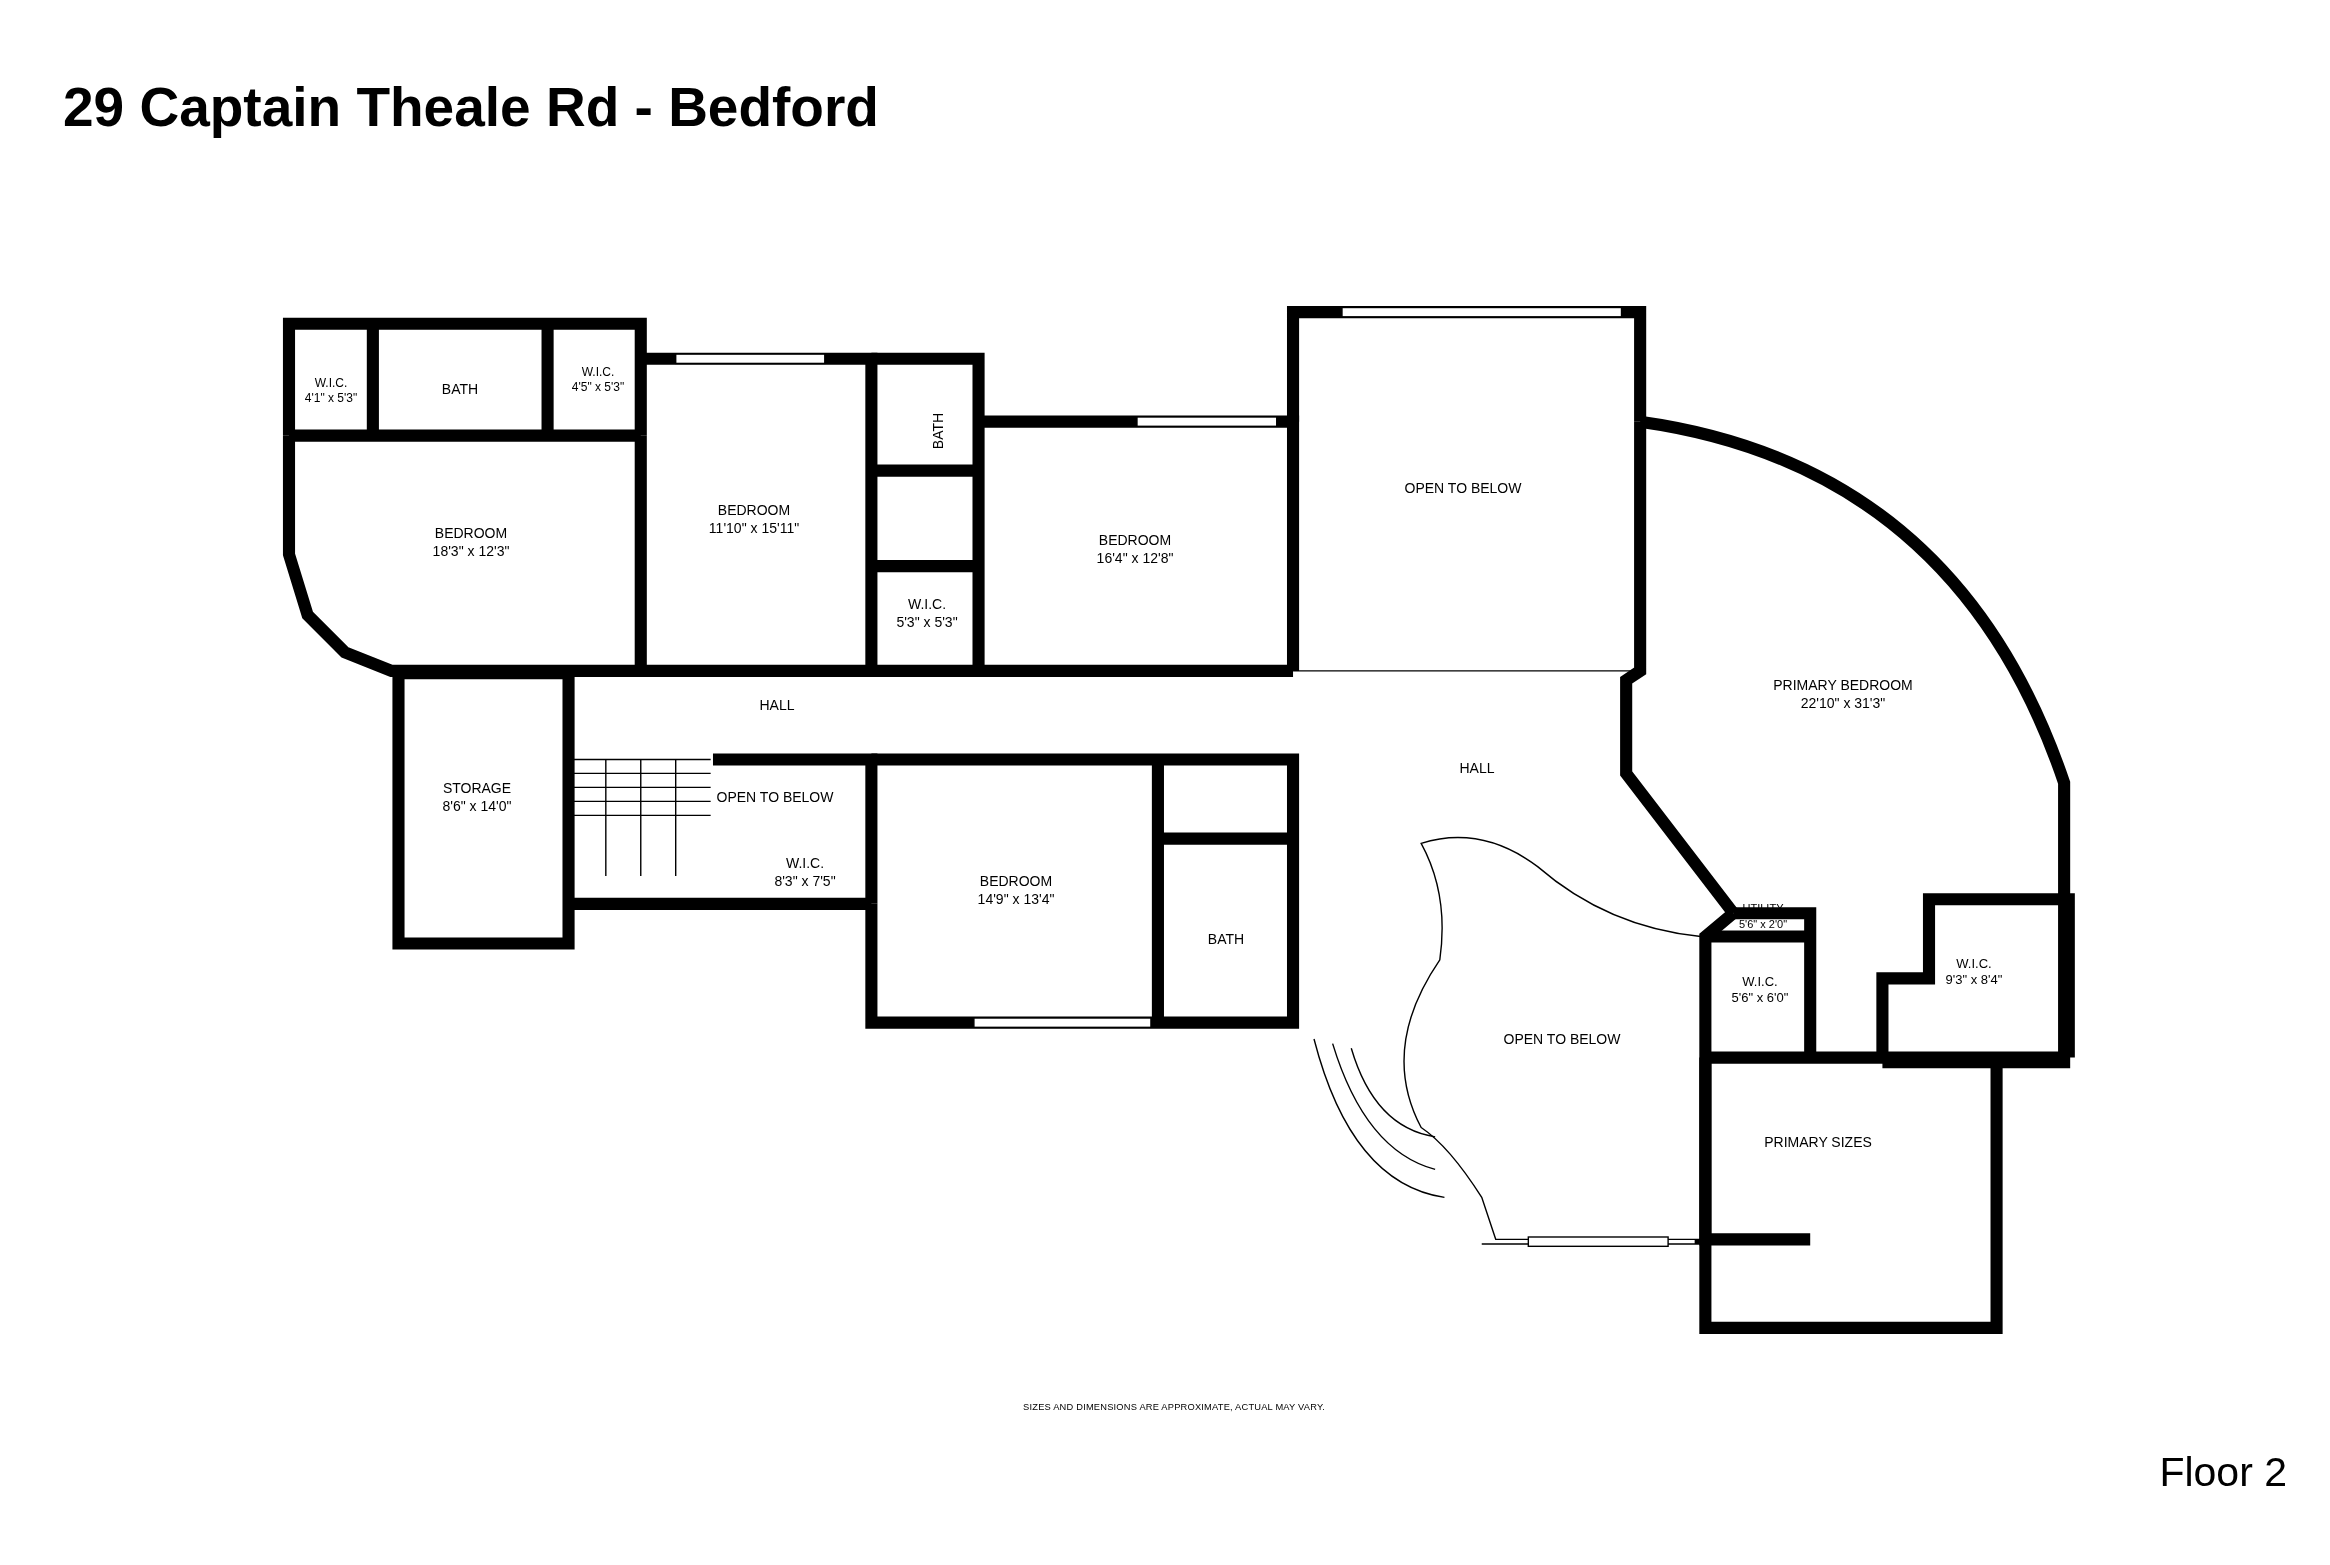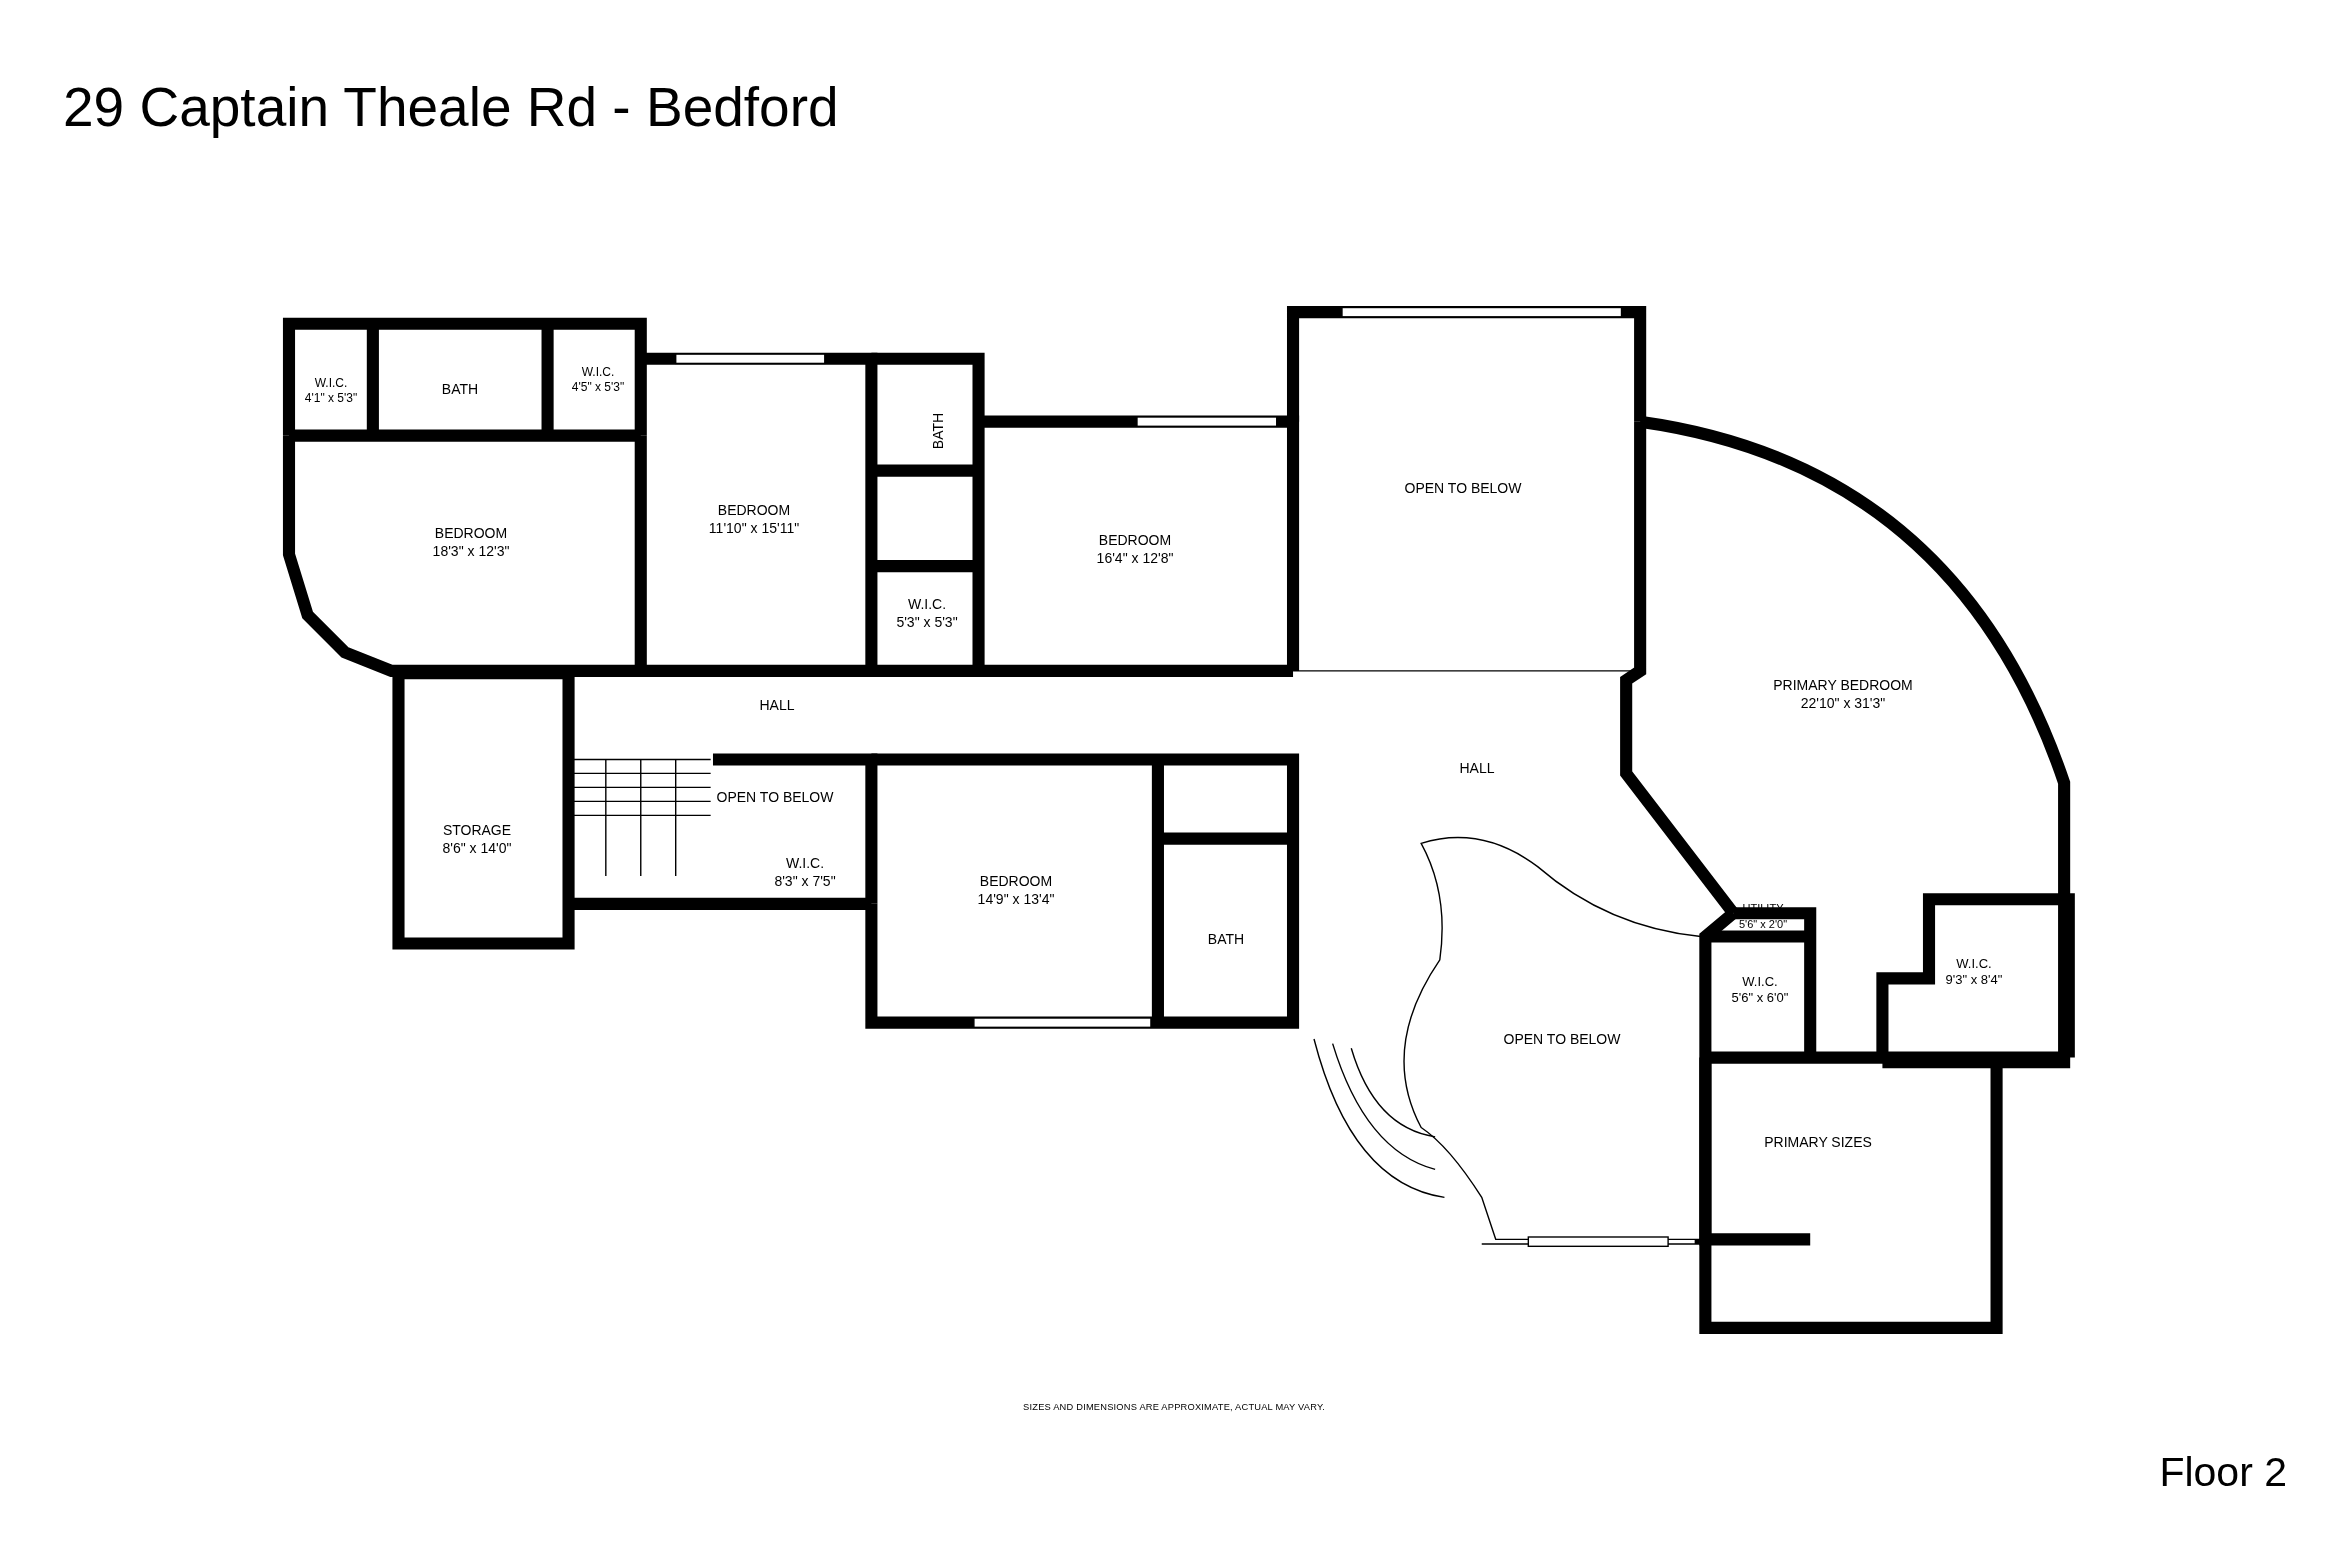--- a/index.html
+++ b/index.html
@@ -1,17 +1,17 @@
 <!DOCTYPE html>
 <html style="font-size:7.5px"><head>
 <meta charset="utf-8">
 <style>
   html,body{margin:0;padding:0;background:#ffffff;}
   body{width:2348px;height:1565px;position:relative;overflow:hidden;font-family:"Liberation Sans","DejaVu Sans",sans-serif;color:#000;}
-  .title{position:absolute;left:63px;top:75px;font-size:55px;font-weight:400;letter-spacing:0;}
+  .title{position:absolute;left:63px;top:75px;font-size:55px;font-weight:700;letter-spacing:0;}
   .floor{position:absolute;right:61px;top:1449px;font-size:41px;}
   .disclaimer{position:absolute;left:0;width:2348px;top:1402px;text-align:center;font-size:9.3px;letter-spacing:0.2px;}
   svg.plan{position:absolute;left:0;top:0;}
   .lbl{position:absolute;text-align:center;font-size:14px;line-height:17.7px;transform:translate(-50%,-50%);white-space:nowrap;}
   .lbl .d{display:block;}
 </style>
 </head>
 <body>
 
 <div class="title">29 Captain Theale Rd - Bedford</div>
@@ -84,21 +84,21 @@
 <div class="lbl" style="left:598px;top:380px;font-size:12px;line-height:15px;"><span>W.I.C.</span><span class="d">4'5" x 5'3"</span></div>
 <div class="lbl" style="left:471px;top:543px;"><span>BEDROOM</span><span class="d">18'3" x 12'3"</span></div>
 <div class="lbl" style="left:754px;top:520px;"><span>BEDROOM</span><span class="d">11'10" x 15'11"</span></div>
 <div class="lbl" style="left:939px;top:431px;transform:translate(-50%,-50%) rotate(-90deg);"><span>BATH</span></div>
 <div class="lbl" style="left:927px;top:614px;"><span>W.I.C.</span><span class="d">5'3" x 5'3"</span></div>
 <div class="lbl" style="left:1135px;top:550px;"><span>BEDROOM</span><span class="d">16'4" x 12'8"</span></div>
 <div class="lbl" style="left:1463px;top:489px;"><span>OPEN TO BELOW</span></div>
 <div class="lbl" style="left:1843px;top:695px;"><span>PRIMARY BEDROOM</span><span class="d">22'10" x 31'3"</span></div>
 <div class="lbl" style="left:777px;top:706px;"><span>HALL</span></div>
 <div class="lbl" style="left:1477px;top:769px;"><span>HALL</span></div>
-<div class="lbl" style="left:477px;top:840px;text-align:center;"><span>STORAGE</span><span class="d">8'6" x 14'0"</span></div>
+<div class="lbl" style="left:477px;top:798px;text-align:center;"><span>STORAGE</span><span class="d">8'6" x 14'0"</span></div>
 <div class="lbl" style="left:775px;top:798px;"><span>OPEN TO BELOW</span></div>
 <div class="lbl" style="left:805px;top:873px;"><span>W.I.C.</span><span class="d">8'3" x 7'5"</span></div>
 <div class="lbl" style="left:1016px;top:891px;"><span>BEDROOM</span><span class="d">14'9" x 13'4"</span></div>
 <div class="lbl" style="left:1226px;top:940px;"><span>BATH</span></div>
 <div class="lbl" style="left:1763px;top:916px;font-size:11px;line-height:16px;"><span>UTILITY</span><span class="d">5'6" x 2'0"</span></div>
 <div class="lbl" style="left:1760px;top:990px;font-size:13px;line-height:16px;"><span>W.I.C.</span><span class="d">5'6" x 6'0"</span></div>
 <div class="lbl" style="left:1974px;top:972px;font-size:13px;line-height:16px;"><span>W.I.C.</span><span class="d">9'3" x 8'4"</span></div>
 <div class="lbl" style="left:1562px;top:1040px;"><span>OPEN TO BELOW</span></div>
 <div class="lbl" style="left:1818px;top:1143px;"><span>PRIMARY SIZES</span></div>
 

